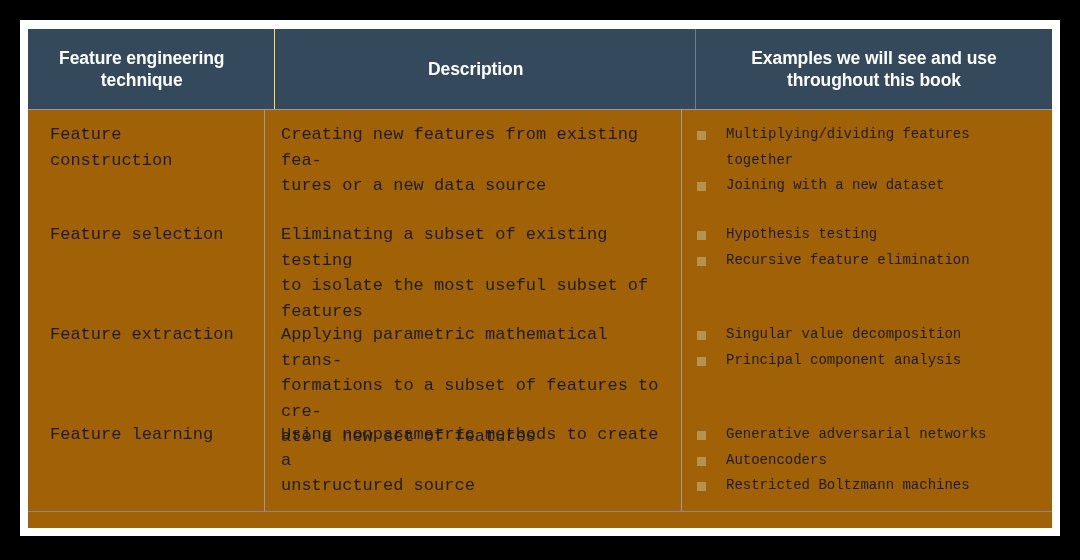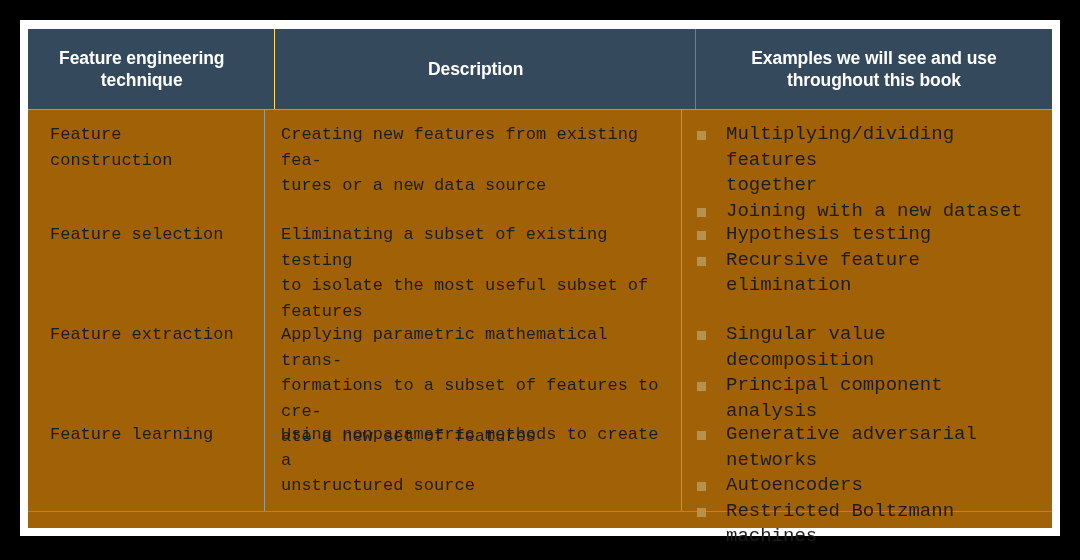--- a/index.html
+++ b/index.html
@@ -125,21 +125,21 @@
 
   
   ul.bullets {
     list-style: none;
     margin: 0;
     padding: 0;
   }
   ul.bullets li {
     position: relative;
     padding-left: 33px;
-    font-size: 19px;
+    font-size: 14px;
     line-height: 25.5px;
     color: #1d1d1d;
   }
   ul.bullets li .marker {
     position: absolute;
     left: 4px;
     top: 9px;
     width: 9px;
     height: 9px;
     background: #b3934f;

